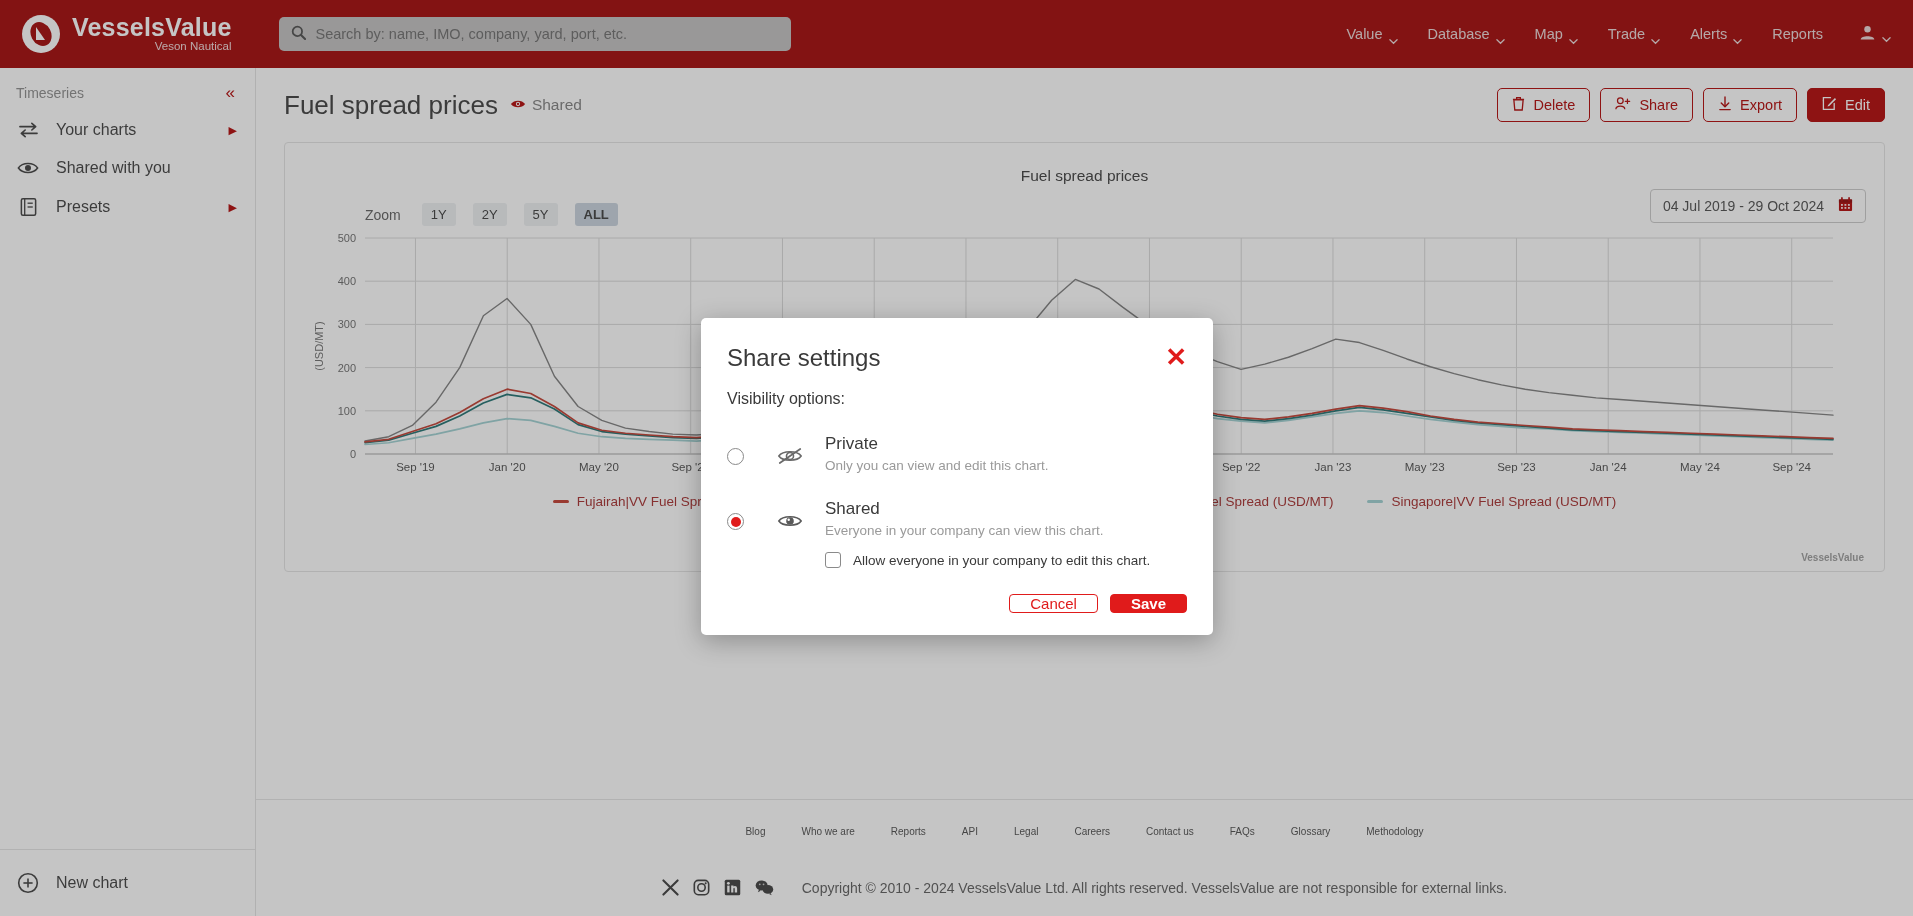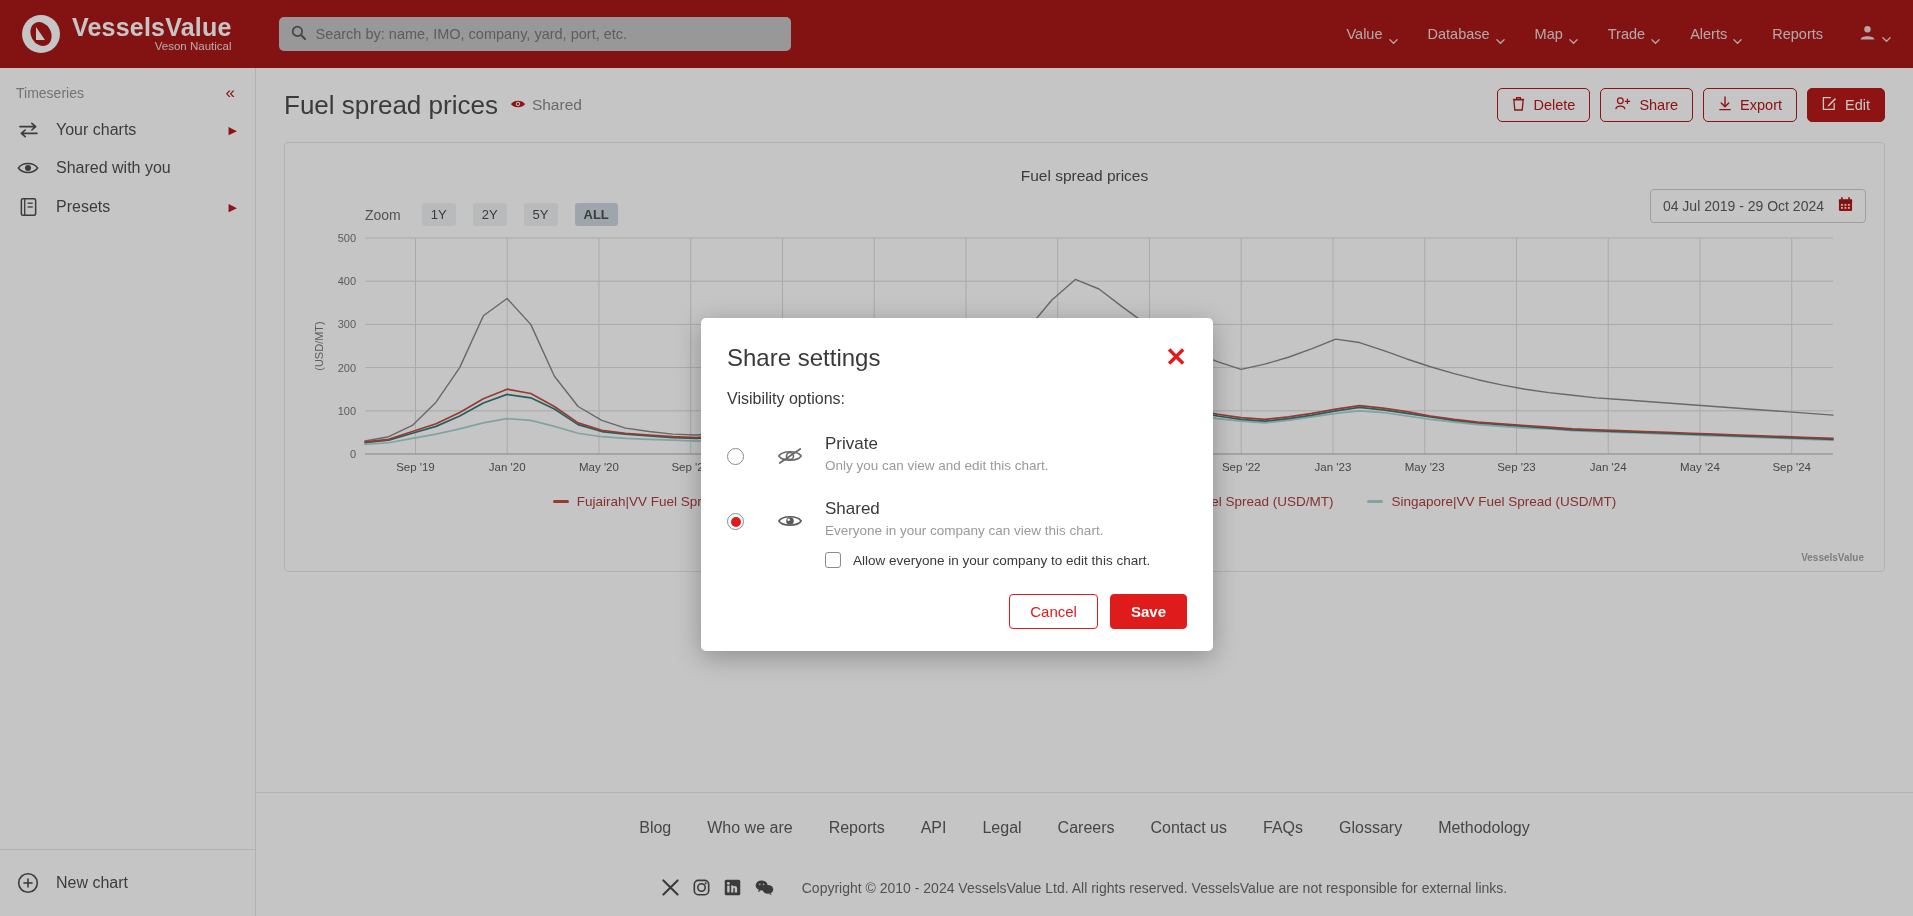--- a/index.html
+++ b/index.html
@@ -134,21 +134,21 @@
     position: absolute; right: 20px; bottom: 8px;
     font-size: 10px; color: #9a9a9a; font-weight: bold;
   }
 
   
   .footer {
     margin-top: auto; border-top: 1px solid #e4e4e4; padding: 26px 0 20px 0;
     background: #fff;
   }
   .foot-links { display: flex; justify-content: center; gap: 36px; }
-  .foot-link { font-size: 16px; color: #4a4a4a; cursor: pointer; white-space: nowrap; }
+  .foot-link { font-size: 10px; color: #4a4a4a; cursor: pointer; white-space: nowrap; }
   .foot-bottom {
     display: flex; align-items: center; justify-content: center; gap: 14px; margin-top: 42px;
   }
   .socials { display: flex; align-items: center; gap: 14px; }
   .social { cursor: pointer; color: #3a3a3a; display: flex; }
   .copyright { font-size: 14px; color: #5a5a5a; margin-left: 14px; }
 
   
   .modal-backdrop {
     position: absolute; inset: 0; z-index: 100;
@@ -181,21 +181,21 @@
   .opt-title { font-size: 17px; color: #3a3a3a; }
   .opt-desc { font-size: 13.5px; color: #9a9a9a; margin-top: 4px; }
   .subcheck { display: flex; align-items: center; gap: 12px; margin-top: 14px; }
   .checkbox {
     width: 16px; height: 16px; border: 1.6px solid #8a8a8a; border-radius: 3px; background: #fff;
     cursor: pointer; flex: 0 0 auto;
   }
   .subcheck-label { font-size: 13.5px; color: #3a3a3a; }
   .modal-actions { display: flex; justify-content: flex-end; gap: 12px; margin-top: 26px; }
   .mbtn {
-    border-radius: 4px; padding: 8px 20px; font-size: 15px; cursor: pointer;
+    border-radius: 4px; padding: 0 20px; font-size: 15px; cursor: pointer;
     font-family: inherit; border: 1px solid #e01b1b;
   }
   .mbtn.ghost { background: #fff; color: #e01b1b; }
   .mbtn.primary { background: #e01b1b; color: #fff; border-color: #e01b1b; font-weight: bold; }
 </style>
 </head>
 <body>
 
 <div id="page-root">
 

